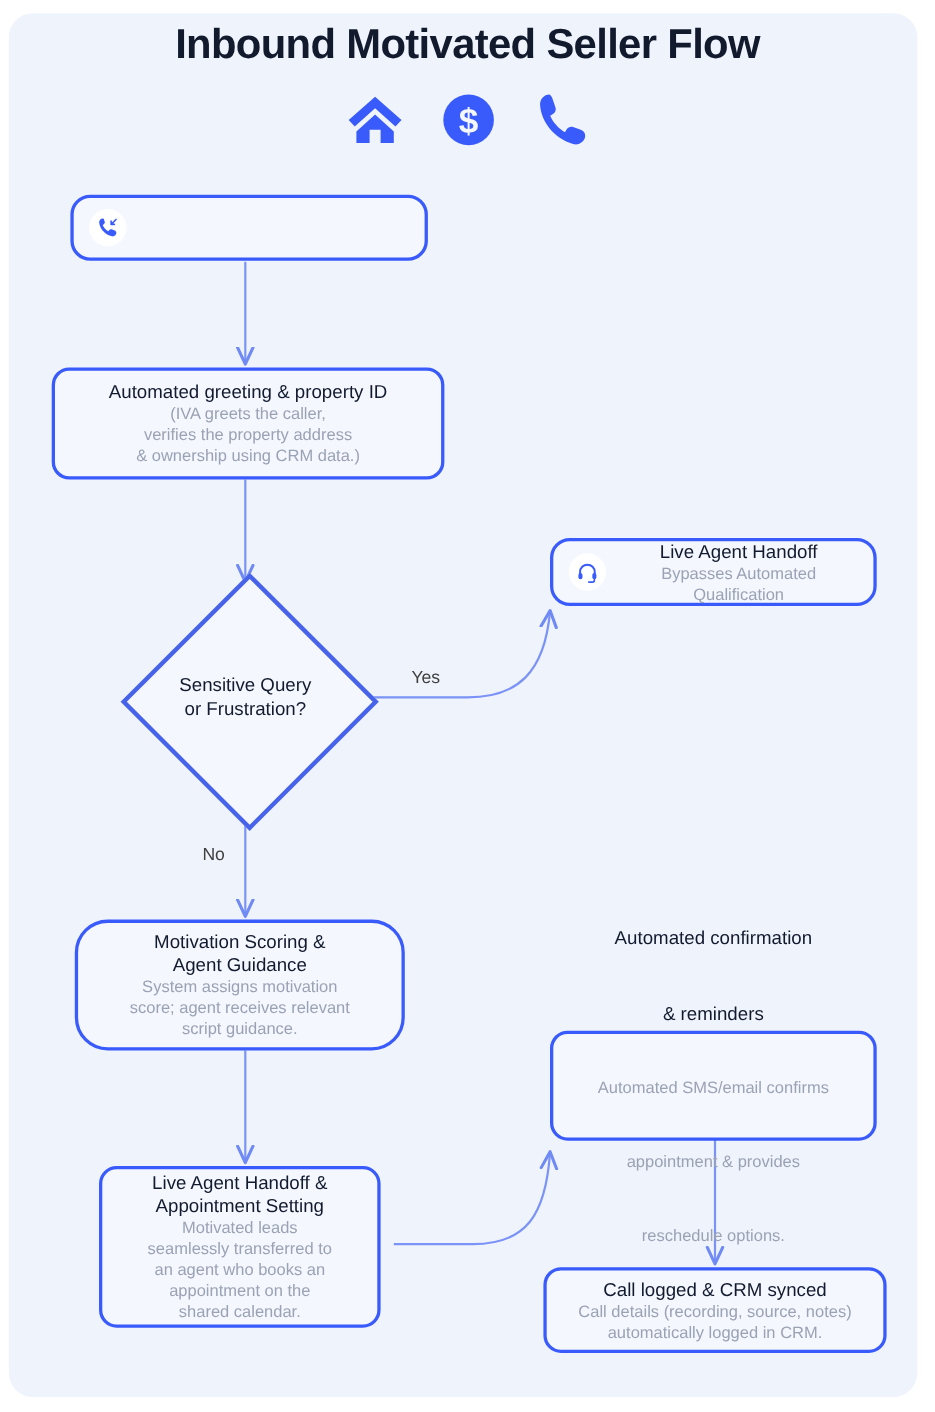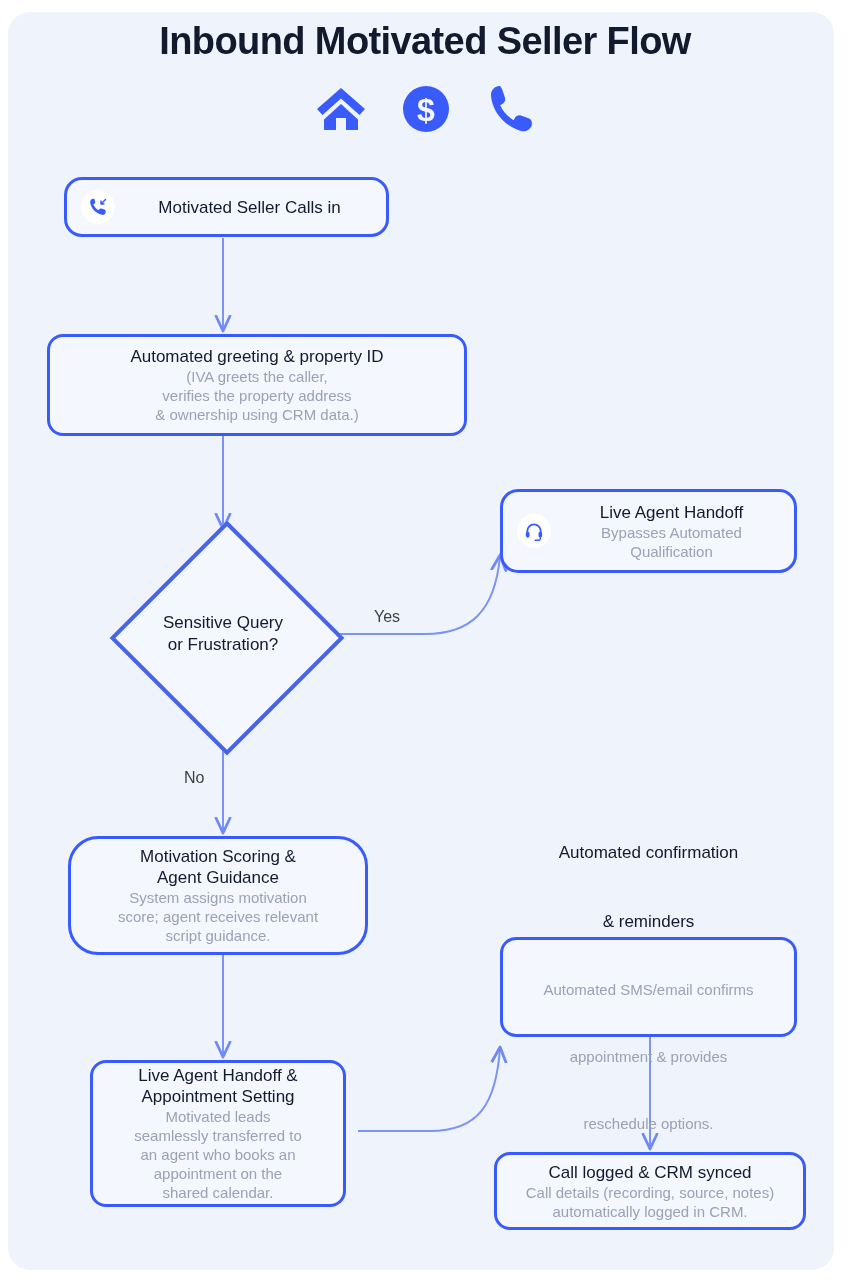--- a/index.html
+++ b/index.html
@@ -118,41 +118,38 @@
   <span class="badge">
     <svg width="20" height="20" viewBox="0 0 24 24" aria-hidden="true">
       <path d="M6.5 2 C4.2 2 2.4 4 2.6 6.4 C3.4 13.8 9.2 19.8 16.6 21.4
                C19 21.9 21.3 20 21.3 17.6 C21.3 16.4 20.6 15.4 19.5 15
                L16.2 13.8 C15.1 13.5 14 13.9 13.4 14.8 L12.7 16
                C10 14.4 7.7 11.9 6.4 9 L7.7 8.1 C8.6 7.5 9 6.3 8.6 5.3
                L7.5 2.1 C7.2 2 6.8 2 6.5 2 Z" fill="#3a5bfb"></path>
       <path d="M21 3 L15.6 8.4 M15.6 8.4 H19.2 M15.6 8.4 V4.8" stroke="#3a5bfb" stroke-width="1.7" fill="none" stroke-linecap="round" stroke-linejoin="round"></path>
     </svg>
   </span>
-  <span class="txtwrap">
-    <span class="ttl">Motivated Seller Calls in</span>
-  </span>
 </div>
 
-<div class="node" style="left:47px;top:334px;width:420px;height:102px;">
+<div class="node" style="left:47px;top:334px;width:357px;height:102px;">
   <span class="ttl">Automated greeting &amp; property ID</span>
   <span class="sub">(IVA greets the caller,</span>
   <span class="sub">verifies the property address</span>
   <span class="sub">&amp; ownership using CRM data.)</span>
 </div>
 
 <div id="decision">
   <div class="dshape"></div>
   <div class="dtext">
     <span>Sensitive Query</span>
     <span>or Frustration?</span>
   </div>
 </div>
 
-<div class="node pill" style="left:500px;top:489px;width:297px;height:84px;">
+<div class="node pill" style="left:500px;top:489px;width:297px;height:62px;">
   <span class="badge">
     <svg width="20" height="20" viewBox="0 0 24 24" aria-hidden="true">
       <path d="M4 14 V12 A8 8 0 0 1 20 12 V14" fill="none" stroke="#3a5bfb" stroke-width="2.2" stroke-linecap="round"></path>
       <rect x="2.2" y="13" width="4.4" height="7" rx="2.2" fill="#3a5bfb"></rect>
       <rect x="17.4" y="13" width="4.4" height="7" rx="2.2" fill="#3a5bfb"></rect>
       <path d="M19.6 20 V21 A2 2 0 0 1 17.6 23 H13.5" fill="none" stroke="#3a5bfb" stroke-width="1.8" stroke-linecap="round"></path>
     </svg>
   </span>
   <span class="txtwrap">
     <span class="ttl">Live Agent Handoff</span>

